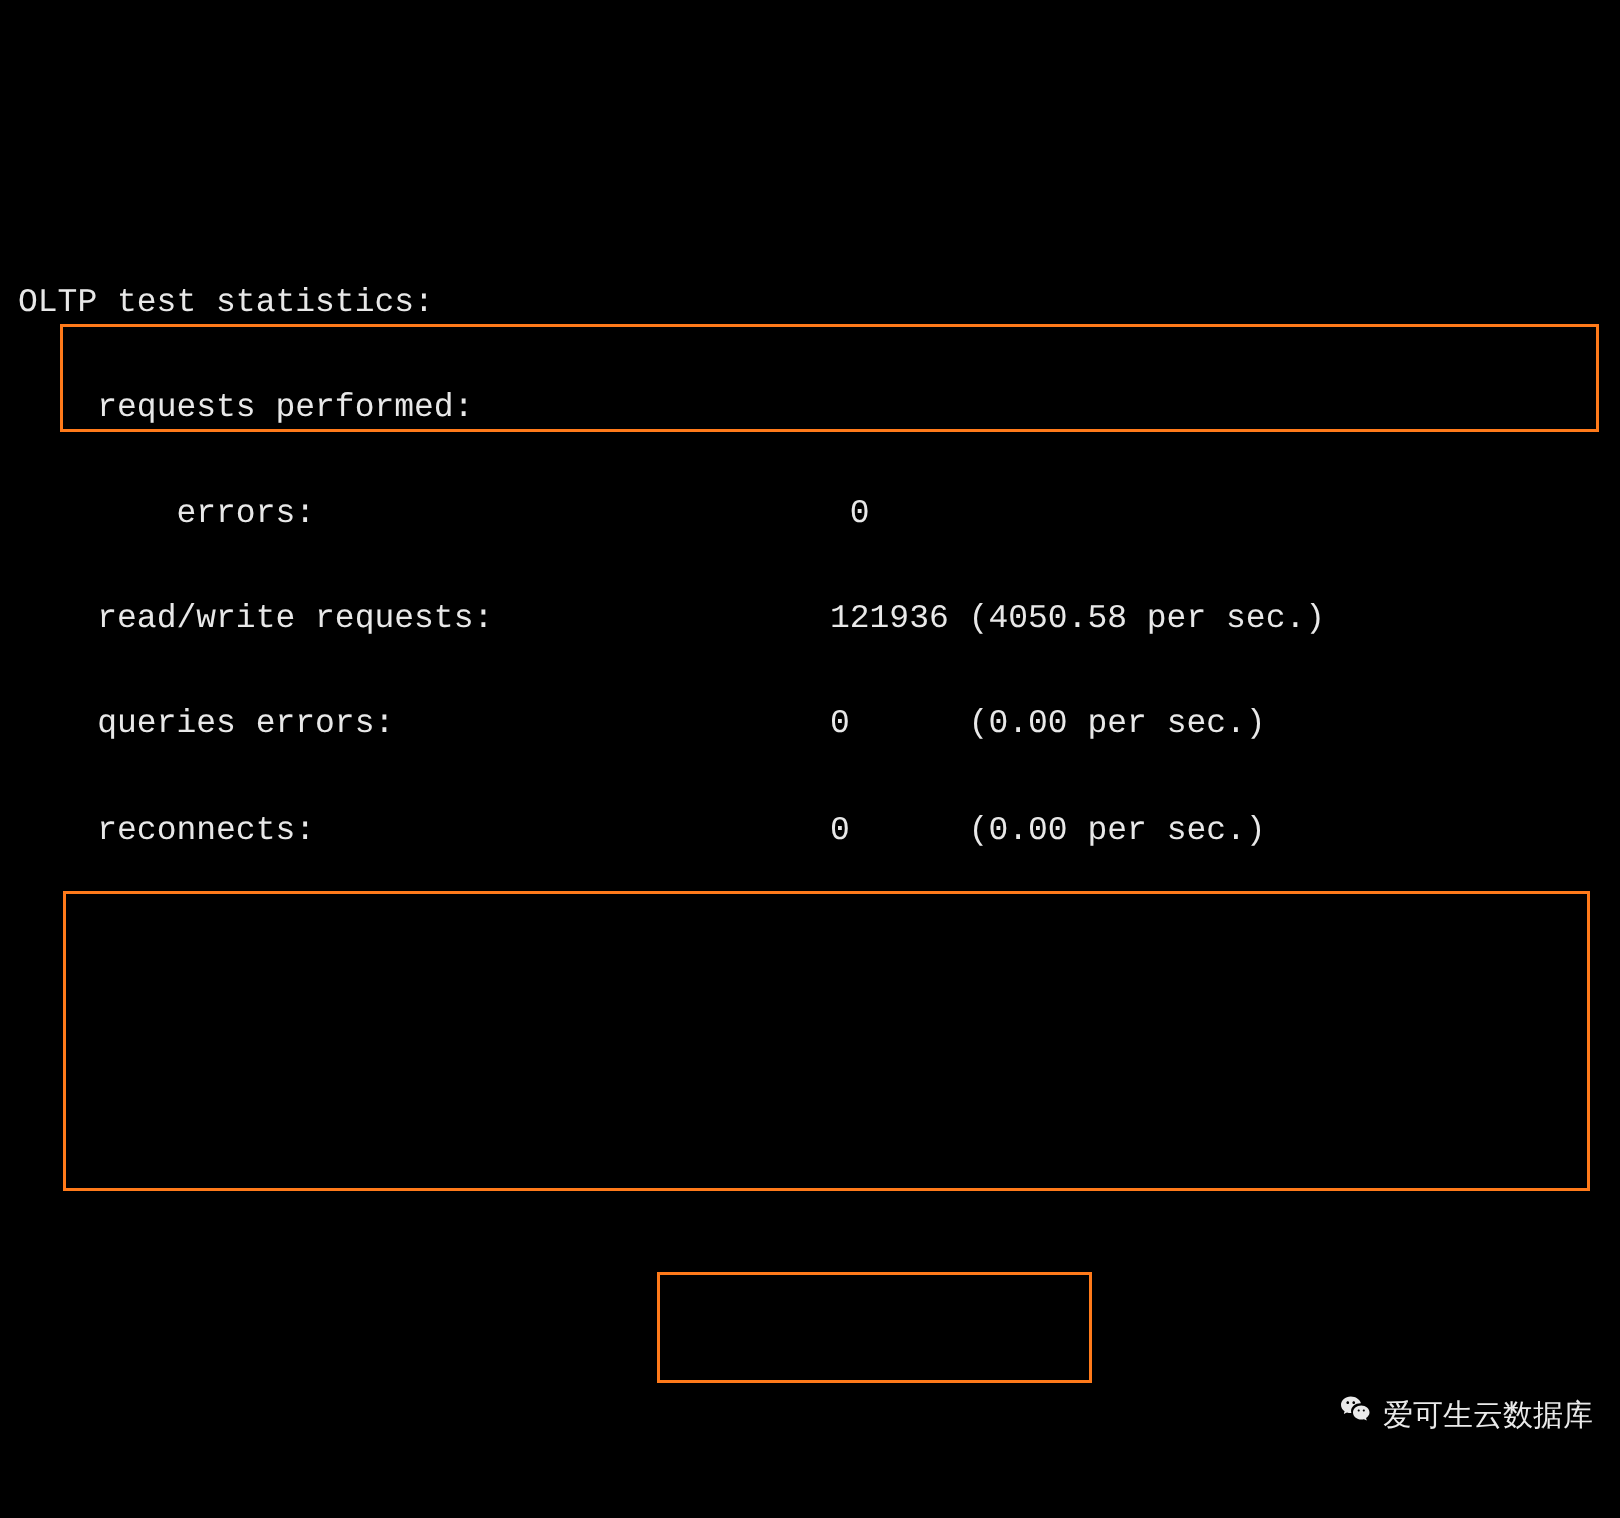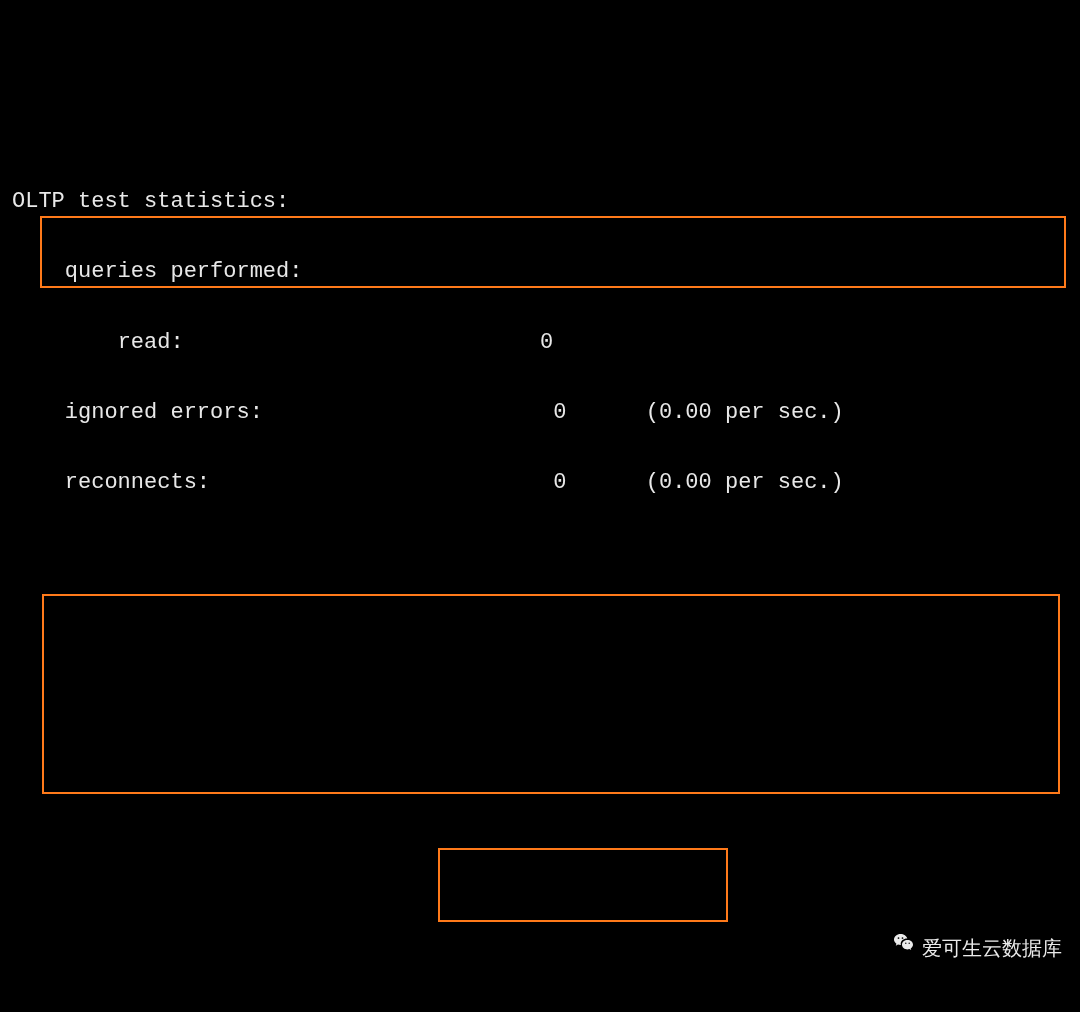--- a/index.html
+++ b/index.html
@@ -24,37 +24,38 @@
   .box1 { left: 40px; top: 216px; width: 1026px; height: 72px; }
   .box2 { left: 42px; top: 594px; width: 1018px; height: 200px; }
   .box3 { left: 438px; top: 848px; width: 290px; height: 74px; }
   .watermark {
     position: absolute;
     right: 18px;
     bottom: 48px;
     display: flex;
     align-items: center;
     gap: 6px;
-    font-family: Liberation Serif, serif;
+    font-family: Liberation Mono, monospace;
     font-size: 20px;
     color: #eaeaea;
     white-space: nowrap;
   }
   .watermark svg { width: 24px; height: 24px; }
 </style>
 </head>
 <body>
 
 
 
 <div>
 <div class="line"><span>OLTP test statistics:</span></div>
-<div class="line">    <span>queries performed:</span></div>
-<div class="line">        <span>read:</span>                           <span>0</span></div>
-<div class="line">    <span>ignored errors:</span>                      <span>0</span>      <span>(0.00 per sec.)</span></div>
+<div class="line">    <span>requests performed:</span></div>
+<div class="line">        <span>errors:</span>                           <span>0</span></div>
+<div class="line">    <span>read/write requests:</span>                 <span>121936</span> <span>(4050.58 per sec.)</span></div>
+<div class="line">    <span>queries errors:</span>                      <span>0</span>      <span>(0.00 per sec.)</span></div>
 <div class="line">    <span>reconnects:</span>                          <span>0</span>      <span>(0.00 per sec.)</span></div>
 <div class="line"> </div>
 
 
 
 
 
 
 
 

